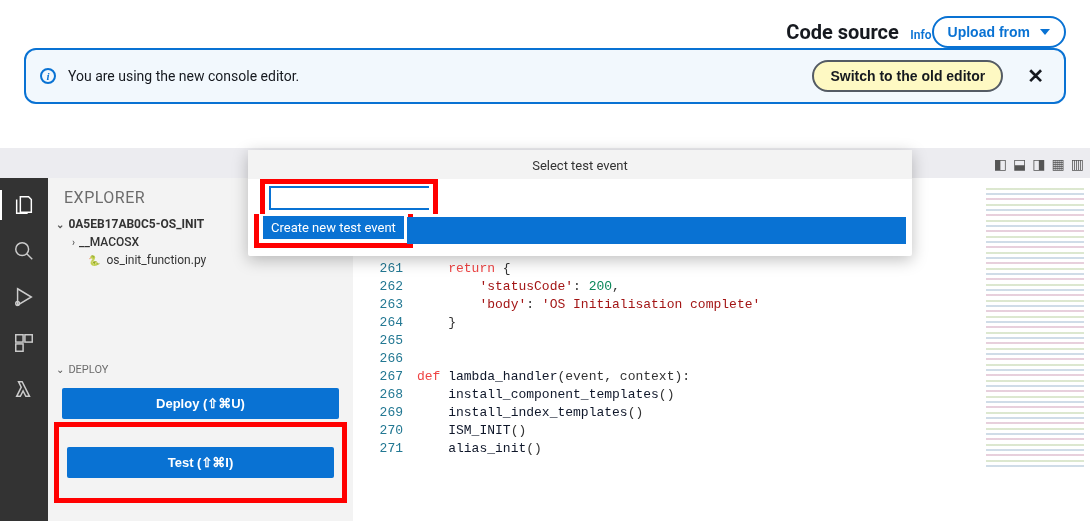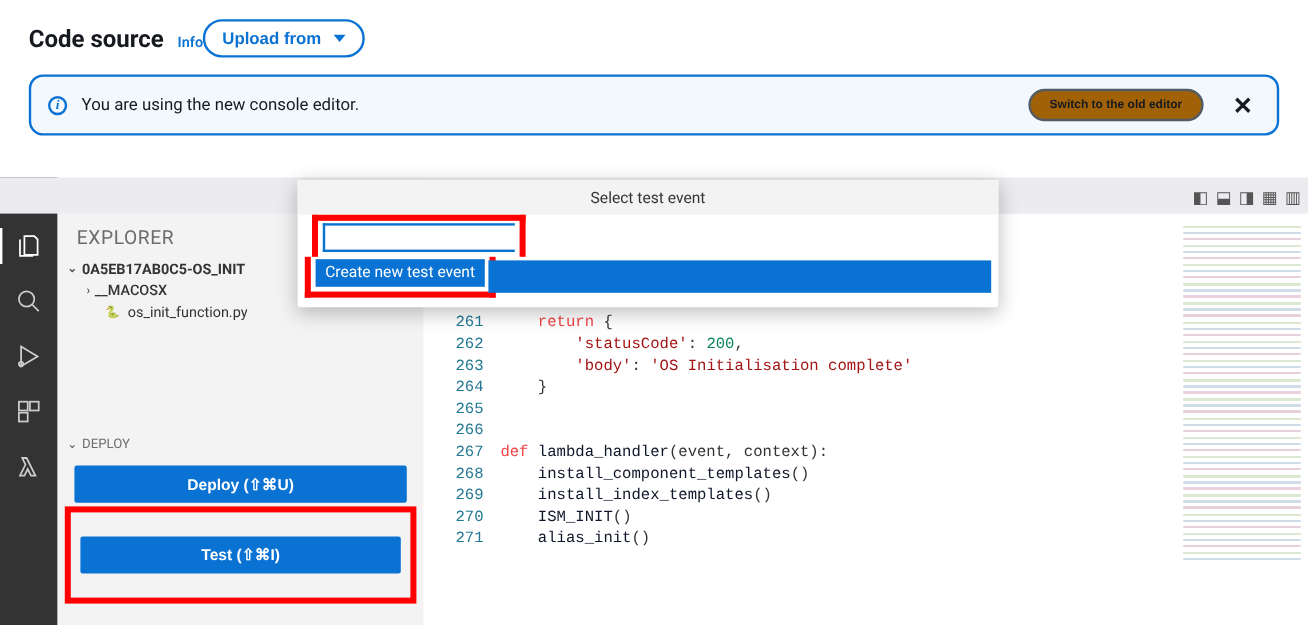--- a/index.html
+++ b/index.html
@@ -11,23 +11,23 @@
     width: 1090px;
     height: 521px;
     overflow: hidden;
     position: relative;
   }
   .top-area {
     padding: 16px 24px 10px 24px;
   }
   .header-row {
     display: flex;
-    justify-content: flex-start;
-    align-items: center;
-    margin-bottom: 14px;
+    justify-content: flex-end;
+    align-items: center;
+    margin-bottom: 0;
   }
   .header-title {
     font-size: 20px;
     font-weight: 700;
   }
   .info-link {
     color: #0972d3;
     font-size: 12px;
     font-weight: 600;
     margin-left: 8px;
@@ -70,26 +70,26 @@
     justify-content: center;
     color: #0972d3;
     font-size: 11px;
     font-weight: 700;
     font-family: Georgia, serif;
     font-style: italic;
   }
   .banner-text { flex: 1; font-size: 14px; }
   .switch-btn {
     border: 2px solid #545b64;
-    background: #a16207;
+    background: #fef9c3;
     color: #16191f;
     border-radius: 20px;
     padding: 6px 16px;
     font-weight: 700;
-    font-size: 10px;
+    font-size: 14px;
     cursor: pointer;
   }
   .close-x {
     font-size: 20px;
     font-weight: 700;
     color: #16191f;
     cursor: pointer;
     padding: 0 6px;
     margin-left: 6px;
   }
@@ -289,21 +289,21 @@
       #b0c5d8 5px, #b0c5d8 7px, transparent 7px, transparent 10px,
       #d8b0c5 10px, #d8b0c5 12px, transparent 12px, transparent 16px
     );
     opacity: 0.6;
   }
   
   .popup {
     position: absolute;
     top: 150px;
     left: 248px;
-    width: 584px;
+    width: 664px;
     background: #fff;
     box-shadow: 0 4px 16px rgba(0,0,0,0.25);
     border-radius: 2px;
     z-index: 10;
     padding-bottom: 6px;
   }
   .popup-title {
     text-align: center;
     font-size: 13px;
     color: #333;

